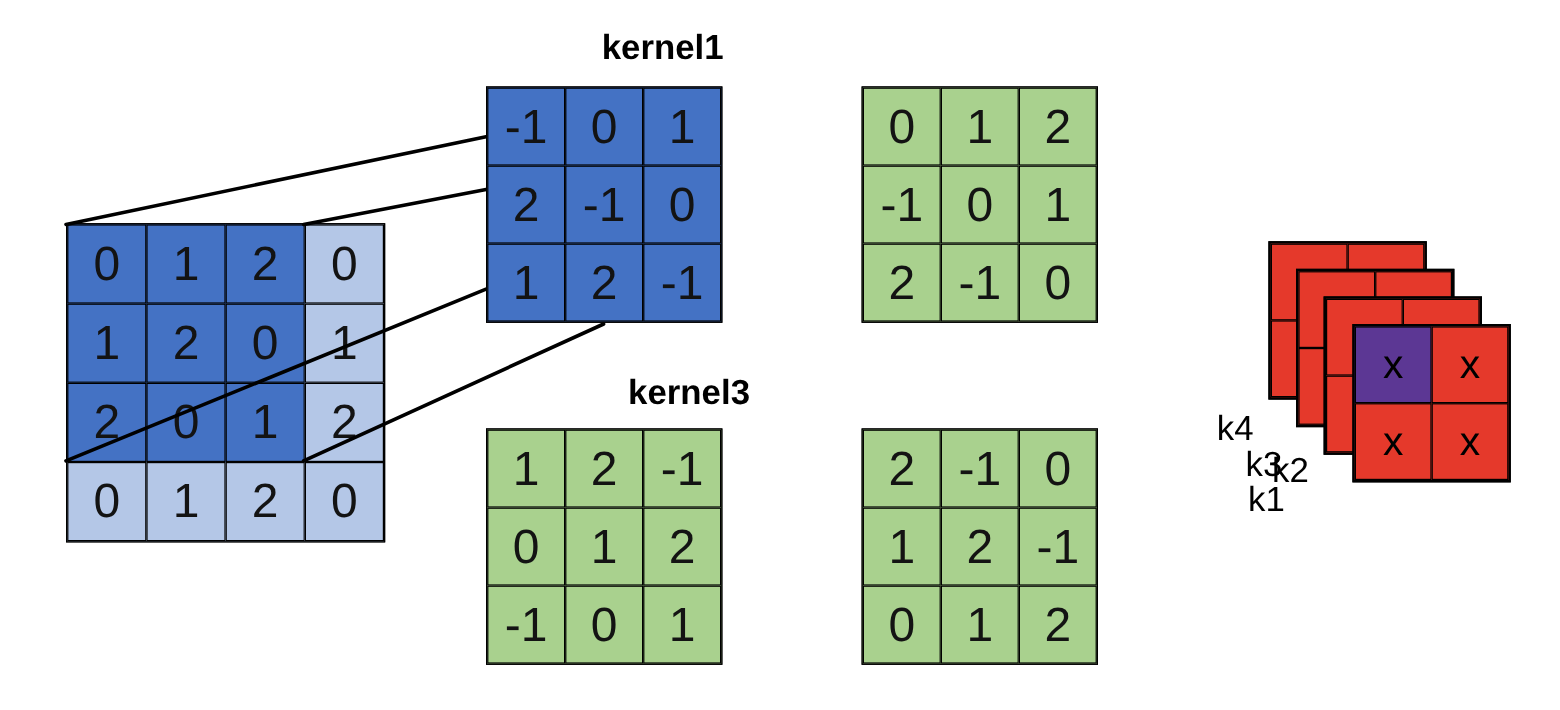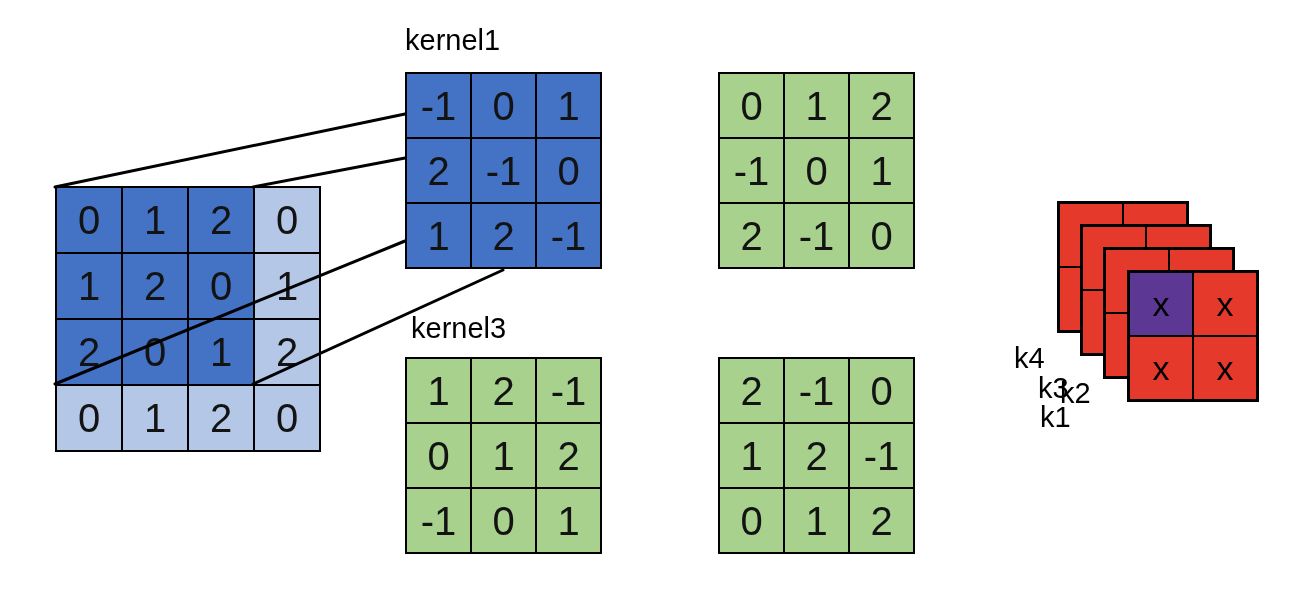--- a/index.html
+++ b/index.html
@@ -18,21 +18,21 @@
     font-size:40px;color:var(--text,#111);line-height:1;
   }
   .matrix .cell.dark{background:var(--dark-blue);}
   .matrix .cell.light{background:var(--light-blue);}
   .kernel.blue .cell{background:var(--dark-blue);}
   .kernel.green .cell{background:var(--green);}
   .layer{grid-template-columns:repeat(2,64px);grid-auto-rows:64px;border-width:2px;}
   .layer .cell{background:var(--red);border-width:1.5px;font-size:34px;color:#000;}
   .layer .cell.purple{background:var(--purple);}
   .kernel-title{
-    position:absolute;text-align:left;font-size:29px;font-weight:400;color:#000;z-index:3;
+    position:absolute;text-align:right;font-size:29px;font-weight:700;color:#000;z-index:3;
   }
   .k-label{position:absolute;font-size:29px;font-weight:500;color:#000;z-index:4;line-height:1;}
 </style>
 </head>
 <body>
 
 <div class="canvas">
 
   <svg class="lines" width="1300" height="592" viewBox="0 0 1300 592">
     <line x1="55" y1="187" x2="405" y2="114"></line>
@@ -78,21 +78,21 @@
       <div class="cell">1</div>
       <div class="cell">2</div>
       <div class="cell">-1</div>
       <div class="cell">0</div>
       <div class="cell">1</div>
       <div class="cell">2</div>
       <div class="cell">-1</div>
       <div class="cell">0</div>
     </div>
 
-  <div class="kernel-title" style="left:411px;top:312px;width:198px">kernel3</div>
+  <div class="kernel-title" style="left:427px;top:312px;width:198px">kernel3</div>
   <div class="grid kernel green" style="left:405px;top:357px">
       <div class="cell">1</div>
       <div class="cell">2</div>
       <div class="cell">-1</div>
       <div class="cell">0</div>
       <div class="cell">1</div>
       <div class="cell">2</div>
       <div class="cell">-1</div>
       <div class="cell">0</div>
       <div class="cell">1</div>

